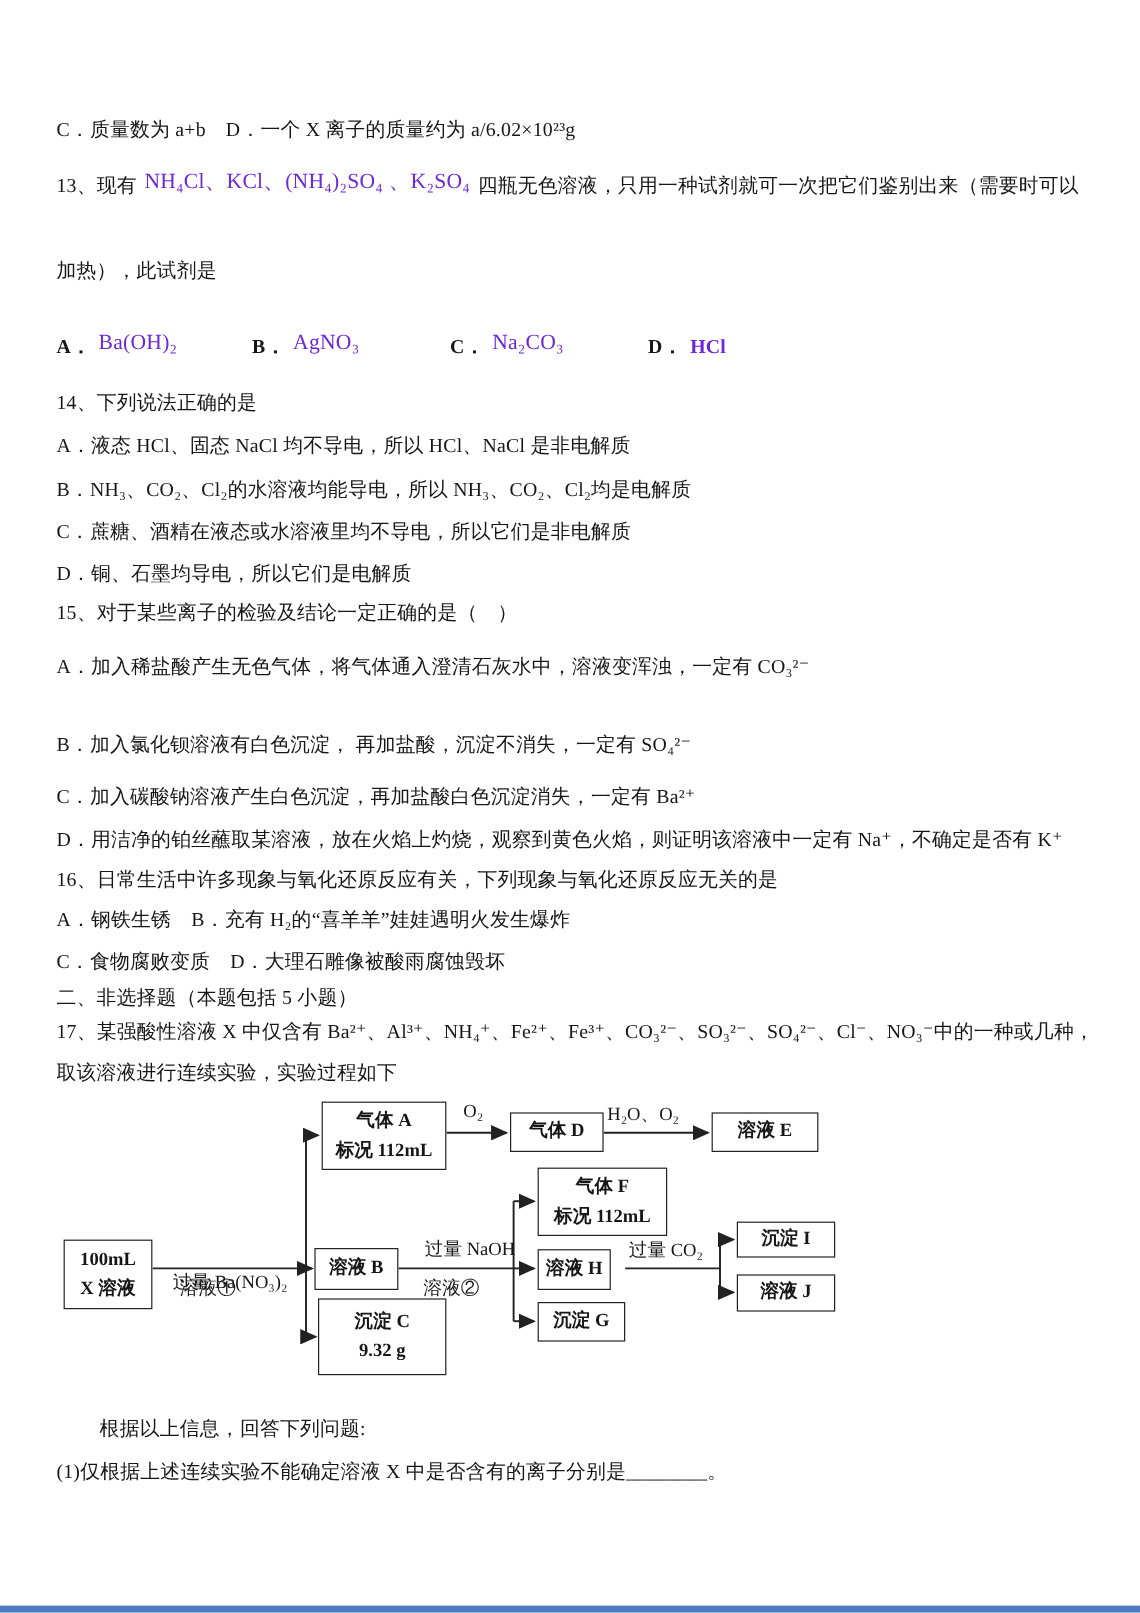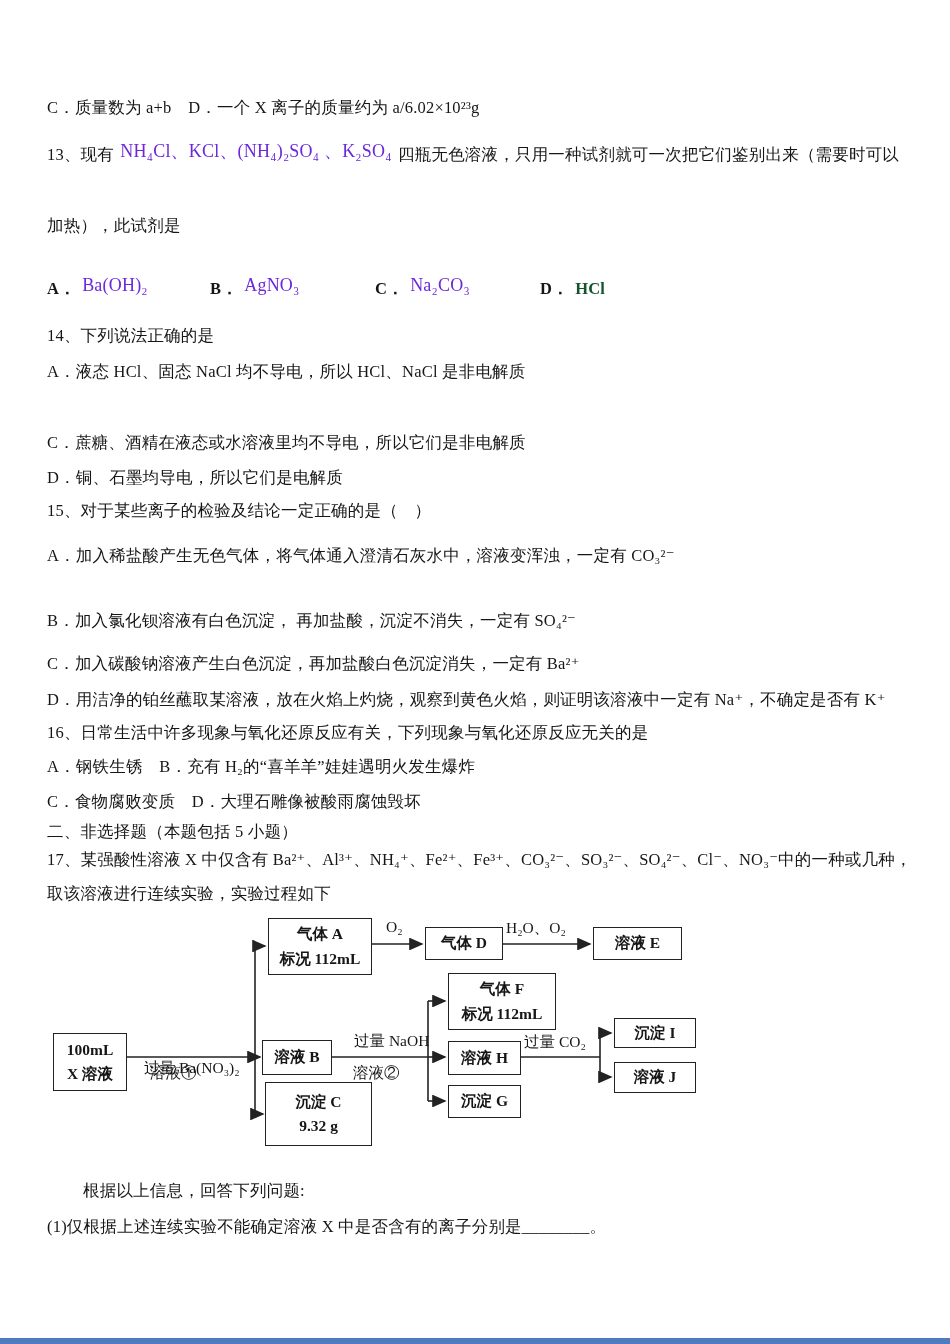--- a/index.html
+++ b/index.html
@@ -28,21 +28,21 @@
     line-height: 34px;
     letter-spacing: 0.2px;
   }
   .formula {
     color: #6d28d9;
     font-size: 18px;
     position: relative;
     top: -3px;
     padding: 0 2px;
   }
-  .formula.plain { color: #14532d; font-weight: bold; top: 0; font-size: 16.5px; }
+  .formula.plain { color: #6d28d9; font-weight: bold; top: 0; font-size: 16.5px; }
   .optletter { font-weight: bold; }
   .flow { position: absolute; left: 0; top: 905px; width: 950px; height: 260px; }
   .fbox {
     position: absolute;
     border: 1.6px solid #222;
     background: #fff;
     display: flex; flex-direction: column;
     align-items: center; justify-content: center;
     font-weight: bold;
     font-size: 15.5px;
@@ -87,20 +87,21 @@
     <span class="optletter">C．</span>
     <span class="formula">Na₂CO₃</span>
   </div>
   <div class="line" style="left:540px; top:278px;">
     <span class="optletter">D．</span>
     <span class="formula plain">HCl</span>
   </div>
 
   <div class="line" style="left:47px; top:325px;">14、下列说法正确的是</div>
   <div class="line" style="left:47px; top:361px;">A．液态 HCl、固态 NaCl 均不导电，所以 HCl、NaCl 是非电解质</div>
+  <div class="line" style="left:47px; top:397px;">B．NH₃、CO₂、Cl₂的水溶液均能导电，所以 NH₃、CO₂、Cl₂均是电解质</div>
   <div class="line" style="left:47px; top:432px;">C．蔗糖、酒精在液态或水溶液里均不导电，所以它们是非电解质</div>
   <div class="line" style="left:47px; top:467px;">D．铜、石墨均导电，所以它们是电解质</div>
 
   <div class="line" style="left:47px; top:500px;">15、对于某些离子的检验及结论一定正确的是（　）</div>
   <div class="line" style="left:47px; top:545px;">A．加入稀盐酸产生无色气体，将气体通入澄清石灰水中，溶液变浑浊，一定有 CO₃²⁻</div>
   <div class="line" style="left:47px; top:610px;">B．加入氯化钡溶液有白色沉淀， 再加盐酸，沉淀不消失，一定有 SO₄²⁻</div>
   <div class="line" style="left:47px; top:653px;">C．加入碳酸钠溶液产生白色沉淀，再加盐酸白色沉淀消失，一定有 Ba²⁺</div>
   <div class="line" style="left:47px; top:689px;">D．用洁净的铂丝蘸取某溶液，放在火焰上灼烧，观察到黄色火焰，则证明该溶液中一定有 Na⁺，不确定是否有 K⁺</div>
 
   <div class="line" style="left:47px; top:722px;">16、日常生活中许多现象与氧化还原反应有关，下列现象与氧化还原反应无关的是</div>
@@ -168,21 +169,21 @@
     </div>
 
     <div class="flabel" style="left:354px; top:126px;">过量 NaOH</div>
     <div class="flabel" style="left:353px; top:158px;">溶液②</div>
 
     <div class="fbox" style="left:448px; top:68px; width:108px; height:57px;">
       <span>气体 F</span>
       <span>标况 112mL</span>
     </div>
 
-    <div class="fbox" style="left:448px; top:136px; width:73px; height:34px;">
+    <div class="fbox" style="left:448px; top:136px; width:61px; height:34px;">
       <span>溶液 H</span>
     </div>
 
     <div class="flabel" style="left:524px; top:127px;">过量 CO₂</div>
 
     <div class="fbox" style="left:614px; top:113px; width:82px; height:30px;">
       <span>沉淀 I</span>
     </div>
 
     <div class="fbox" style="left:614px; top:157px; width:82px; height:31px;">

